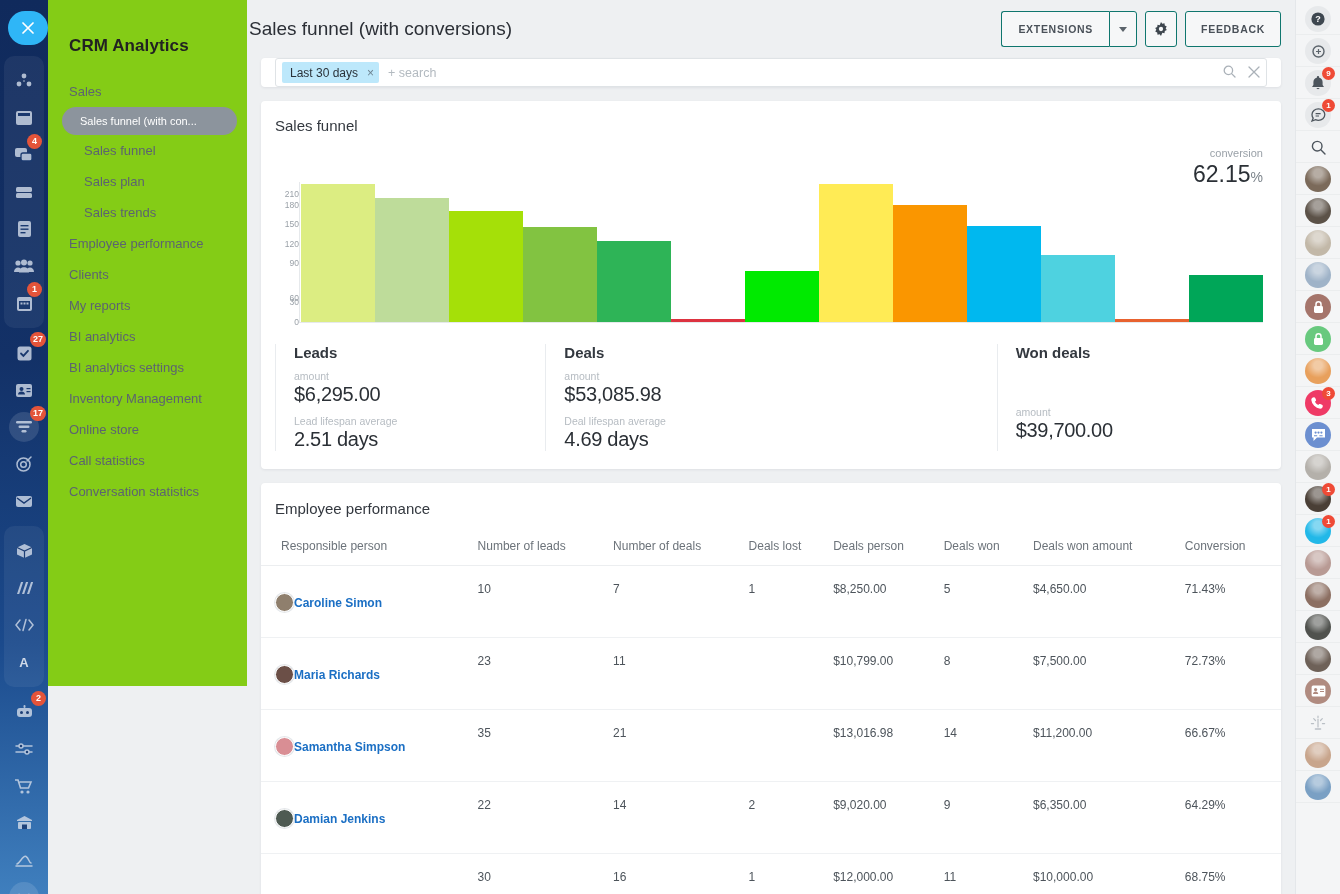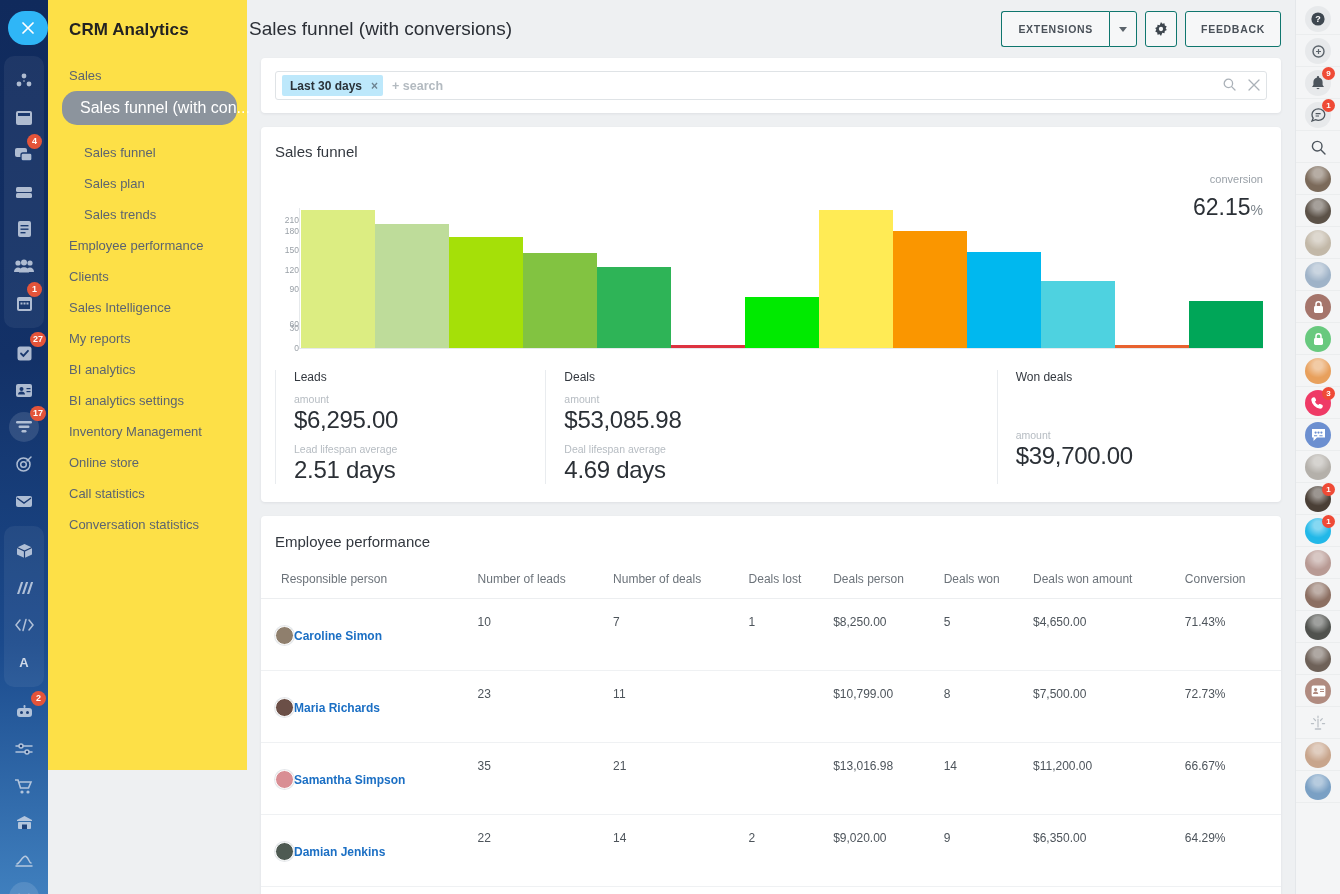--- a/index.html
+++ b/index.html
@@ -40,35 +40,35 @@
   .badge {
     position: absolute; top: -5px; right: 2px; z-index: 5;
     min-width: 15px; height: 15px; padding: 0 3px;
     background: #e4543a; color: #fff; border-radius: 8px;
     font-size: 9px; line-height: 15px; text-align: center; font-weight: 600;
   }
   .rail-letter { color: #cfd9e8; font-size: 13px; font-weight: 600; }
 
   
   .menu {
-    width: 199px; flex: 0 0 199px; height: 770px;
-    background: #fde047; padding-top: 14px;
+    width: 199px; flex: 0 0 199px; height: 686px;
+    background: #84cc16; padding-top: 30px;
   }
   .menu-title {
     font-size: 17px; font-weight: 700; color: #222;
     padding: 6px 0 20px 21px; letter-spacing: .1px;
   }
   .menu-item {
     font-size: 13px; color: #5c6470; padding: 8px 0 8px 21px;
     cursor: pointer; white-space: nowrap;
   }
   .menu-item.sub { padding-left: 36px; }
   .menu-item.active {
     background: #8c949d; color: #fff; border-radius: 15px;
-    margin: 0 10px 12px 14px; padding-left: 18px; font-size: 16px;
+    margin: 0 10px 0 14px; padding-left: 18px; font-size: 11px;
   }
 
   
   .main { flex: 1; height: 894px; position: relative; overflow: hidden; }
   .topbar {
     height: 58px; display: flex; align-items: center;
     padding: 0 14px 0 2px; background: #eef0f2;
   }
   .page-title { font-size: 19px; color: #2b2f36; padding-left: 0; flex: 1; }
   .btn {
@@ -82,63 +82,63 @@
   .btn-split .arrow-part { width: 28px; border-radius: 0 3px 3px 0; }
   .btn-icon { width: 32px; margin-right: 8px; }
   .btn-feedback { padding: 0 15px; }
 
   .card {
     background: #fff; border-radius: 4px; margin: 0 14px 14px 14px;
     box-shadow: 0 1px 3px rgba(10,20,40,.07);
   }
 
   
-  .filter-card { padding: 13px 14px; font-weight: bold; }
+  .filter-card { padding: 0 14px; }
   .filter-input {
     border: 1px solid #dfe3e6; border-radius: 3px; height: 29px;
     display: flex; align-items: center; padding: 0 6px; background:#fff;
   }
   .chip {
     background: #bde8fb; color: #2a3239; font-size: 12px;
     height: 21px; display: flex; align-items: center; padding: 0 5px 0 8px;
     border-radius: 2px;
   }
   .chip .x { margin-left: 9px; color: #6d8391; font-size: 12px; cursor: pointer; }
   .search-ph { color: #b3bac0; font-size: 12.5px; margin-left: 9px; flex:1; }
   .filter-icons { display: flex; gap: 12px; align-items:center; color: #aab1b8; }
 
   
   .card-head { font-size: 15px; color: #33383f; padding: 16px 0 0 14px; }
   .chart-wrap { position: relative; height: 200px; margin: 10px 0 0 0; }
   .conv-box { position: absolute; right: 18px; top: 3px; text-align: right; }
   .conv-label { font-size: 11px; color: #9aa1a8; }
-  .conv-value { font-size: 23px; color: #2b3036; margin-top: 9px; }
+  .conv-value { font-size: 23px; color: #2b3036; margin-top: 2px; }
   .conv-value .pct { font-size: 14px; color: #7d858c; }
 
   .axis { position: absolute; left: 14px; top: 38px; width: 24px; height: 140px; }
   .axis div {
     position: absolute; right: 0; font-size: 8.5px; color: #9aa1a8;
     transform: translateY(-50%); line-height: 1;
   }
   .axis-line { position:absolute; left:38px; top:38px; width:1px; height:140px; background:#e6e9ec; }
   .base-line { position:absolute; left:38px; top:178px; right:18px; height:1px; background:#e6e9ec; }
 
   .bars { position: absolute; left: 40px; right: 18px; top: 38px; height: 140px; display: flex; }
   .bar-col { flex: 1; display: flex; align-items: flex-end; justify-content: center; height: 100%; }
   .bar { width: 100%; }
 
   
   .metrics { display: flex; padding: 0 14px 18px 14px; }
   .metric {
     flex: 1; padding-left: 18px; border-left: 1px solid #e9ecef;
   }
   .metric.wide { flex: 1.72; }
-  .metric-name { font-size: 12px; font-weight: 400; color: #33383f; }
+  .metric-name { font-size: 15px; font-weight: 700; color: #33383f; }
   .metric-sub { font-size: 10.5px; color: #b6bcc2; margin-top: 9px; }
-  .metric-big { font-size: 24px; color: #2b3036; margin-top: 1px; letter-spacing: -.3px; }
+  .metric-big { font-size: 20px; color: #2b3036; margin-top: 1px; letter-spacing: -.3px; }
   .metric-spacer { height: 36px; }
 
   
   .table-head-title { font-size: 15px; color: #33383f; padding: 17px 0 14px 14px; }
   table { width: 100%; border-collapse: collapse; }
   thead th {
     font-size: 12px; color: #6c737a; font-weight: 400; text-align: left;
     padding: 8px 6px 12px 0; border-bottom: 1px solid #eceef0;
   }
   thead th:first-child { padding-left: 20px; }
@@ -392,21 +392,20 @@
 
   <div class="menu">
     <div class="menu-title">CRM Analytics</div>
     <div class="menu-item">Sales</div>
     <div class="menu-item active">Sales funnel (with con...</div>
     <div class="menu-item sub">Sales funnel</div>
     <div class="menu-item sub">Sales plan</div>
     <div class="menu-item sub">Sales trends</div>
     <div class="menu-item">Employee performance</div>
     <div class="menu-item">Clients</div>
-    <div class="menu-item">Sales Intelligence</div>
     <div class="menu-item">My reports</div>
     <div class="menu-item">BI analytics</div>
     <div class="menu-item">BI analytics settings</div>
     <div class="menu-item">Inventory Management</div>
     <div class="menu-item">Online store</div>
     <div class="menu-item">Call statistics</div>
     <div class="menu-item">Conversation statistics</div>
   </div>
 
   <div class="main">

